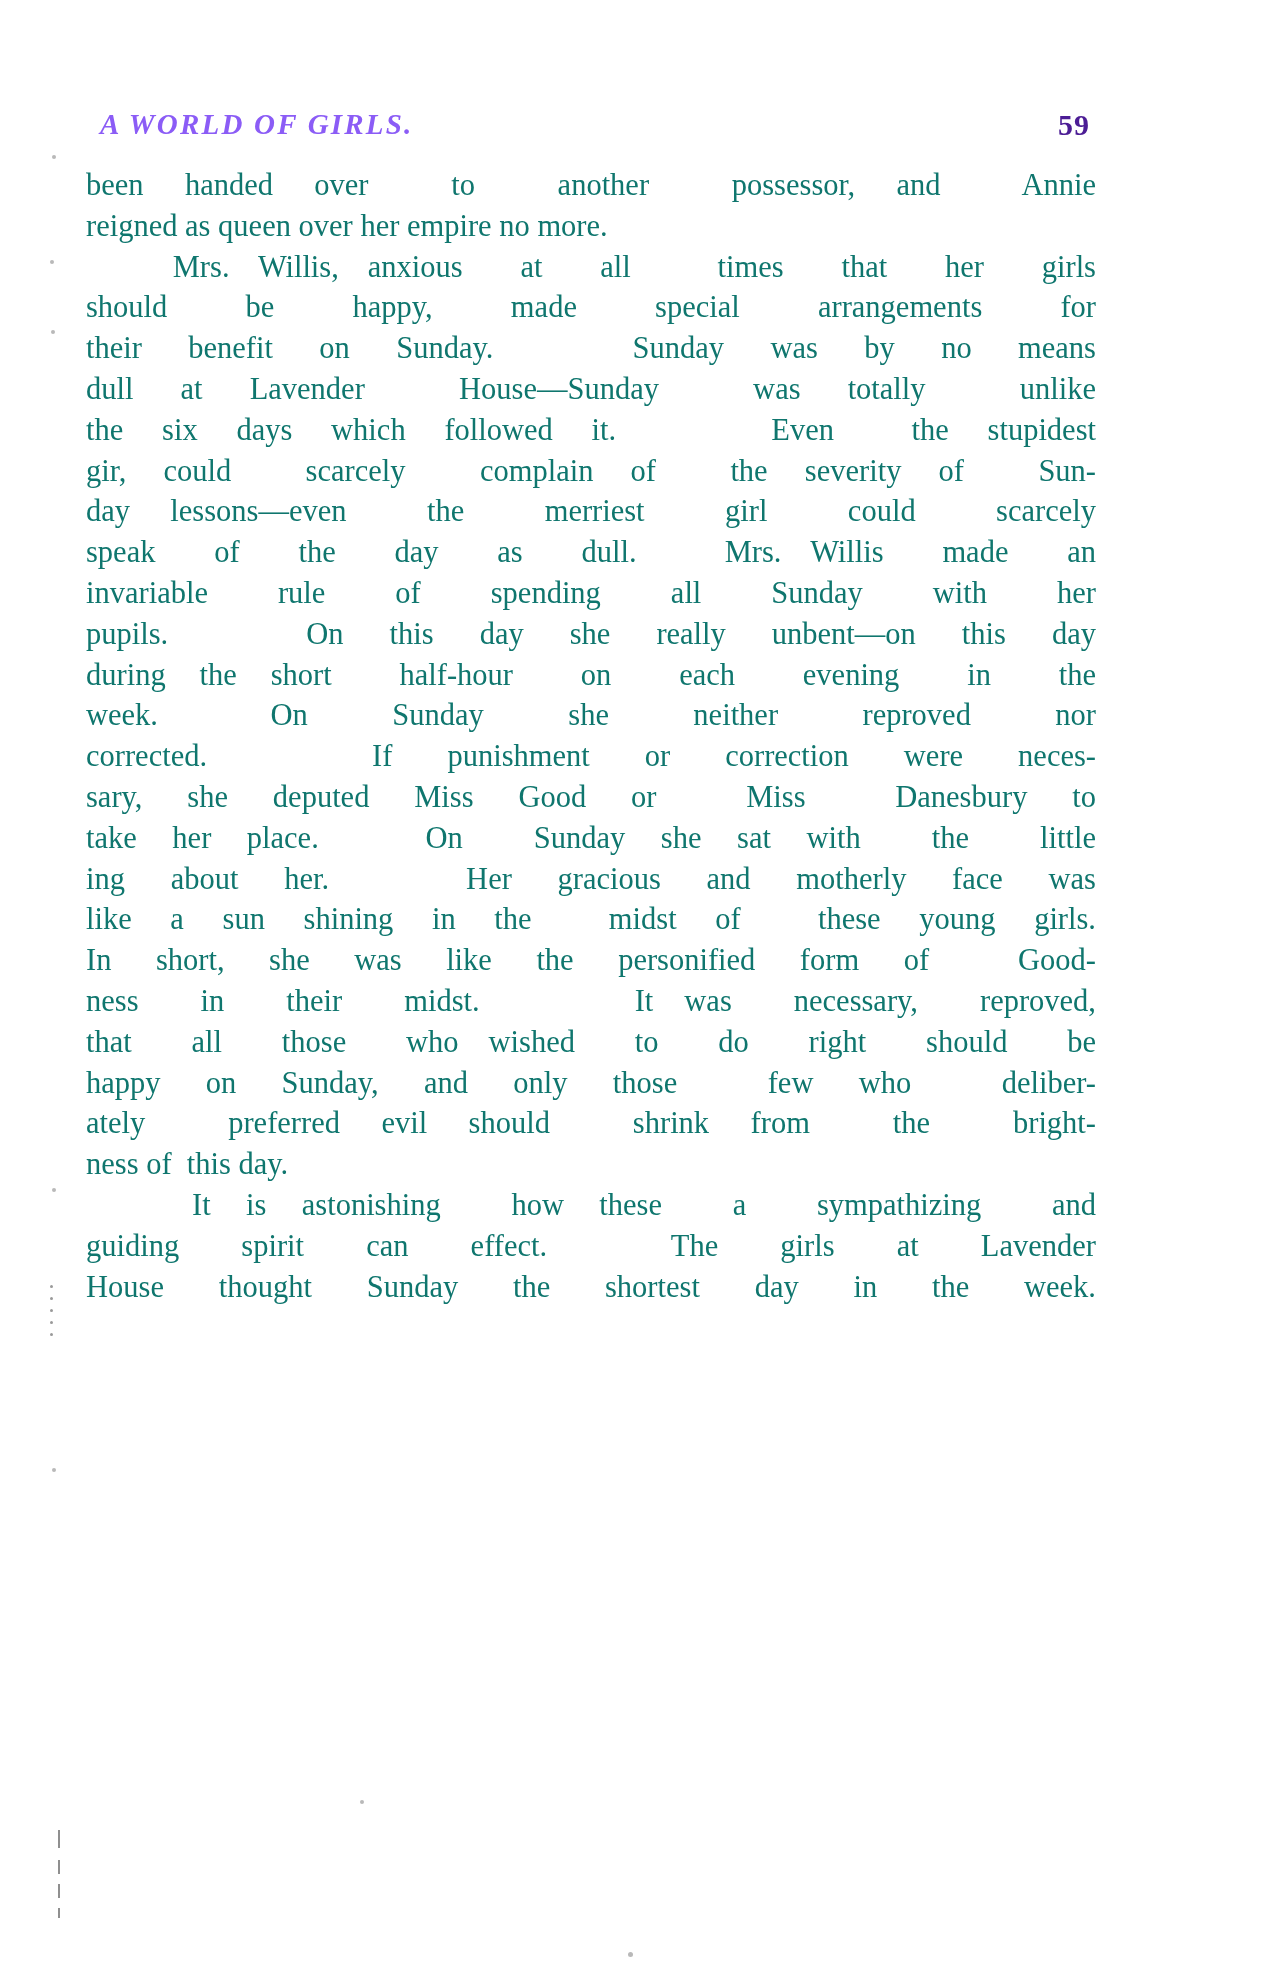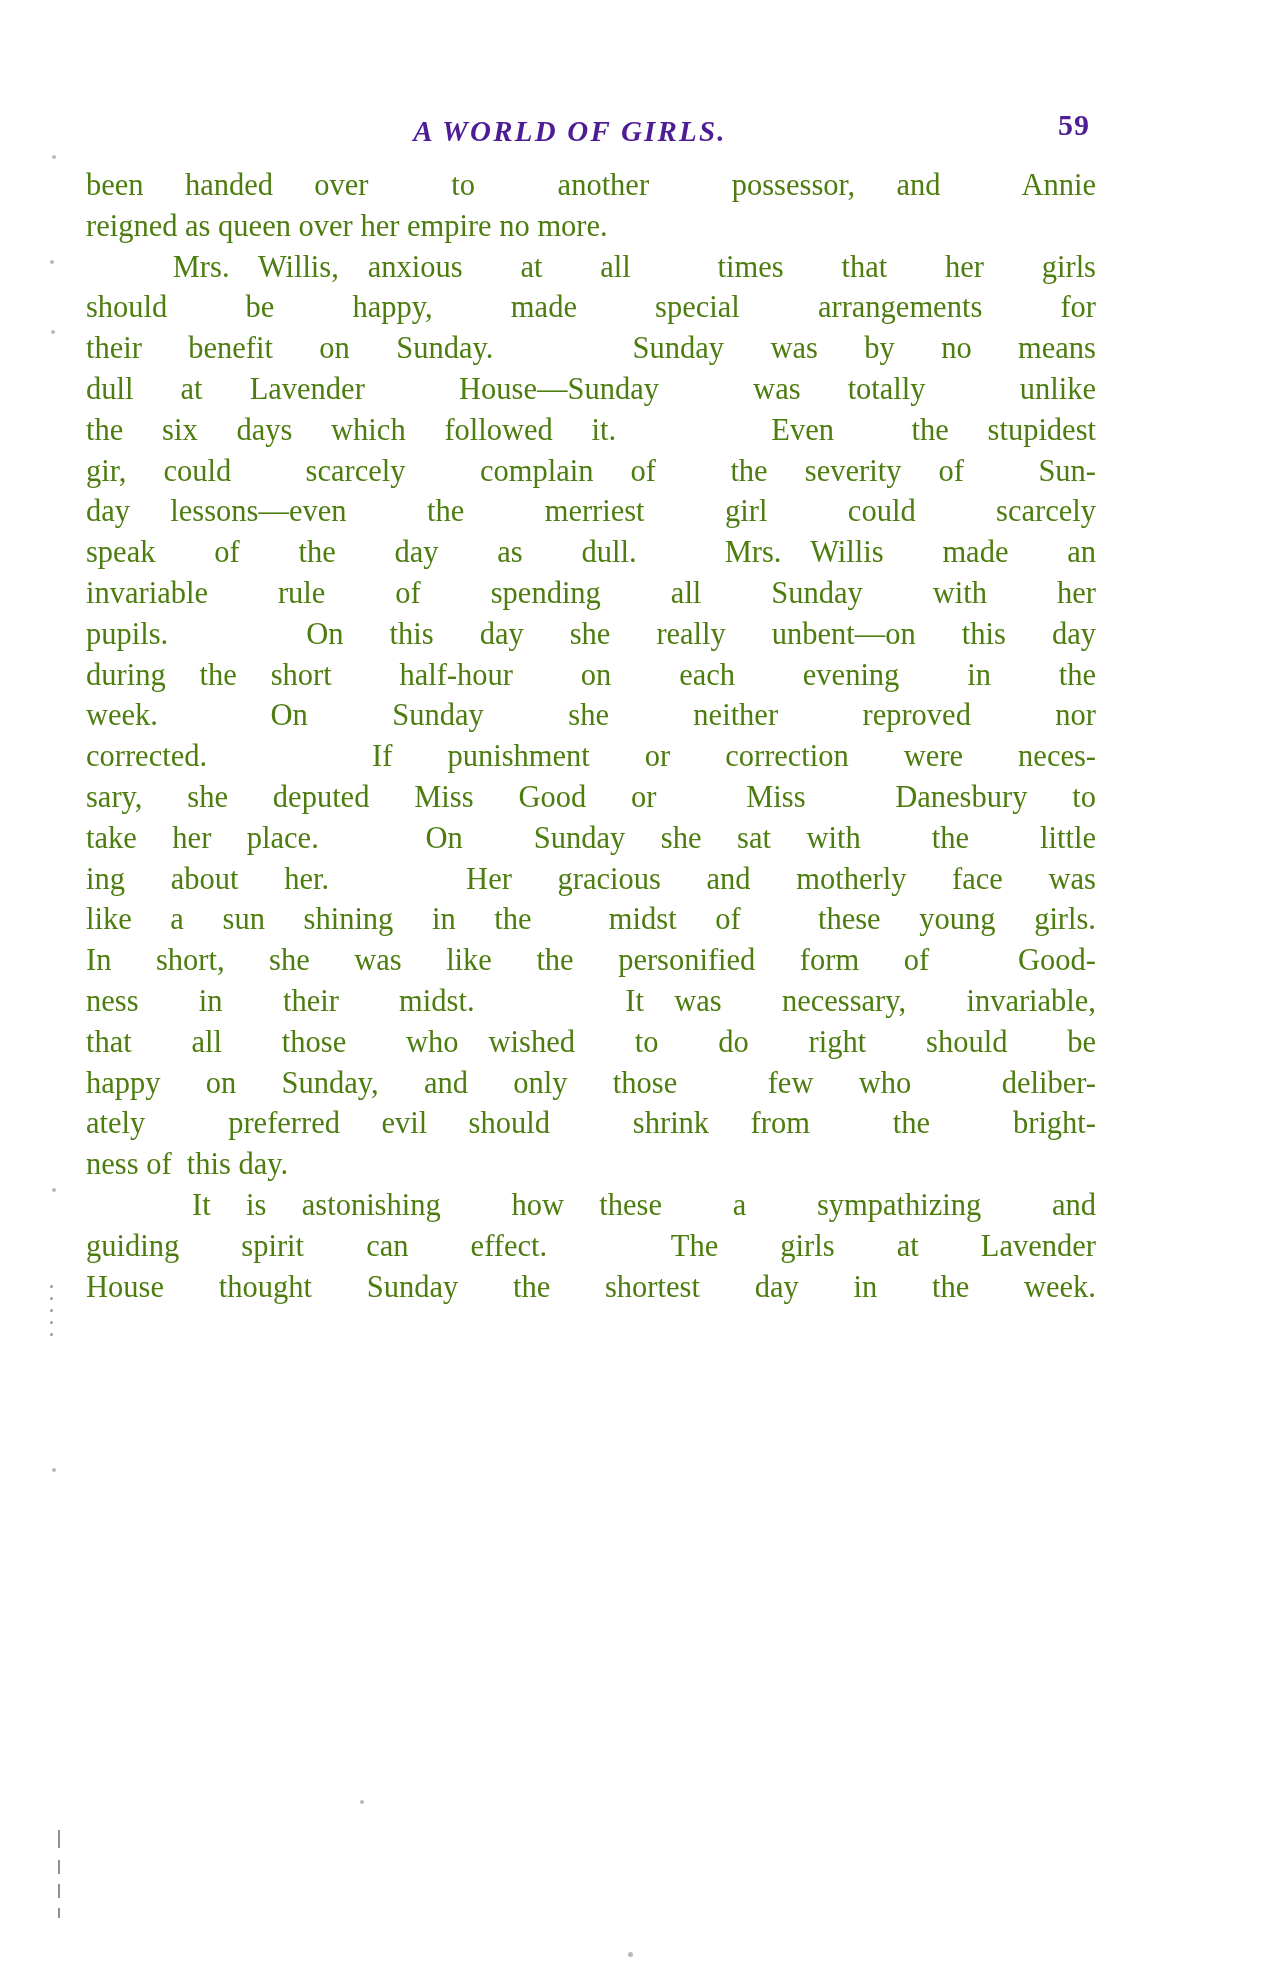--- a/index.html
+++ b/index.html
@@ -27,48 +27,47 @@
     left: 100px;
     top: 108px;
     width: 1000px;
     height: 40px;
   }
   .header-title {
     position: absolute;
     left: 0;
     top: 0;
     width: 940px;
-    text-align: center;
+    text-align: left;
     font-family: "Liberation Serif", "DejaVu Serif", serif;
     font-style: italic;
     font-weight: bold;
     font-size: 29px;
     letter-spacing: 2.2px;
-    color: #4c1d95;
-    margin-top: 7px;
+    color: #8b5cf6;
   }
   .header-page-number {
     position: absolute;
     right: 10px;
     top: 0;
     font-size: 30px;
     font-weight: bold;
     color: #4c1d95;
     letter-spacing: 1px;
   }
   .body-text {
     position: absolute;
     left: 86px;
     top: 165px;
     width: 1010px;
   }
   .para {
     font-size: 30.5px;
     line-height: 40.8px;
-    color: #4d7c0f;
+    color: #0f766e;
     margin: 0;
     text-align: justify;
   }
   .para .line {
     display: block;
     white-space: pre;
   }
   .para .line.justify {
     text-align: justify;
     text-align-last: justify;
@@ -137,21 +136,21 @@
         <span class="line justify">invariable  rule  of  spending  all  Sunday  with  her</span>
         <span class="line justify">pupils.   On this day she really unbent—on this day</span>
         <span class="line justify">during the short  half-hour  on  each  evening  in  the</span>
         <span class="line justify">week.    On   Sunday   she   neither   reproved   nor</span>
         <span class="line justify">corrected.   If punishment or correction were neces-</span>
         <span class="line justify">sary, she deputed Miss Good or  Miss  Danesbury to</span>
         <span class="line justify">take her place.   On  Sunday she sat with  the  little</span>
         <span class="line justify">ing about her.   Her gracious and motherly face was</span>
         <span class="line justify">like a sun shining in the  midst of  these young girls.</span>
         <span class="line justify">In short, she was like the personified form of  Good-</span>
-        <span class="line justify">ness  in  their  midst.     It was  necessary,  invariable,</span>
+        <span class="line justify">ness  in  their  midst.     It was  necessary,  reproved,</span>
         <span class="line justify">that  all  those  who wished  to  do  right  should  be</span>
         <span class="line justify">happy on Sunday, and only those  few who  deliber-</span>
         <span class="line justify">ately  preferred evil should  shrink from  the  bright-</span>
         <span class="line">ness of  this day.</span>
       </p>
     <p class="para indent" id="p3">
         <span class="line justify">   It is astonishing  how these  a  sympathizing  and</span>
         <span class="line justify">guiding  spirit  can  effect.    The  girls  at  Lavender</span>
         <span class="line justify">House thought Sunday the shortest day in the week.</span>
       </p>

